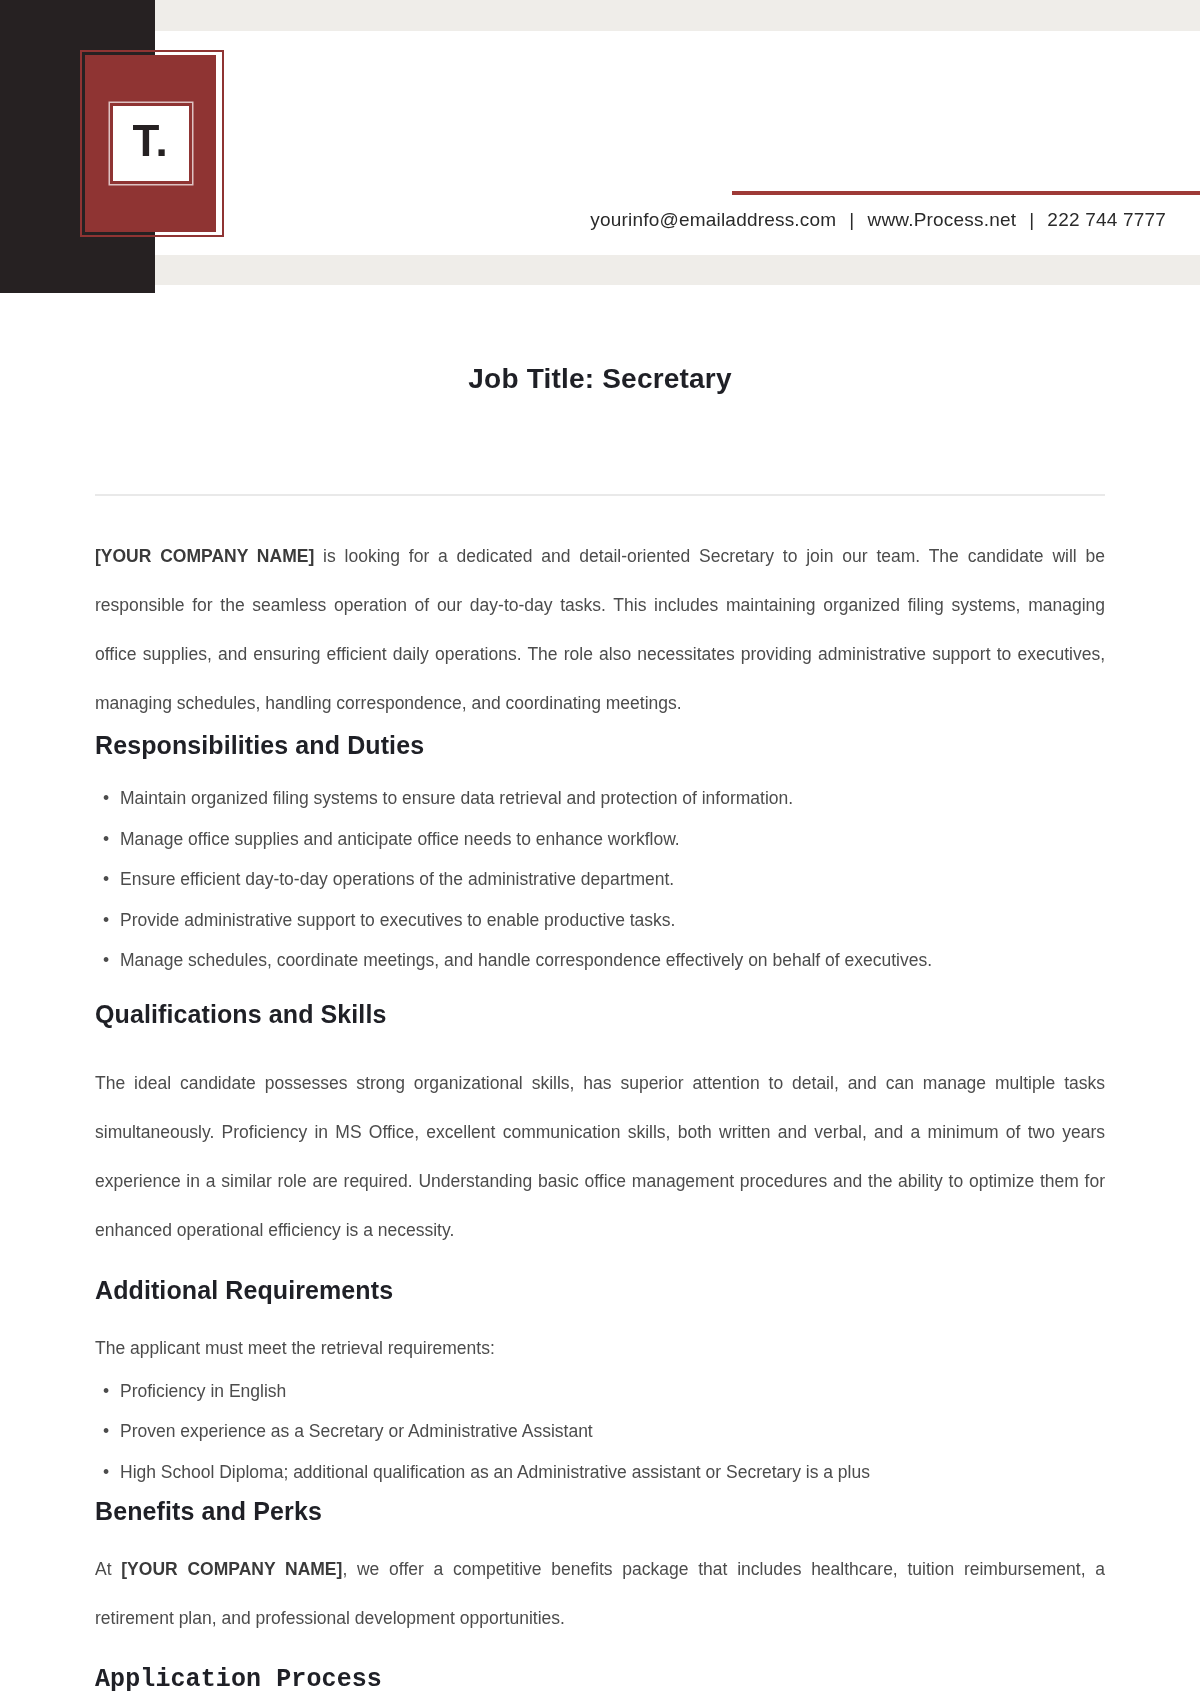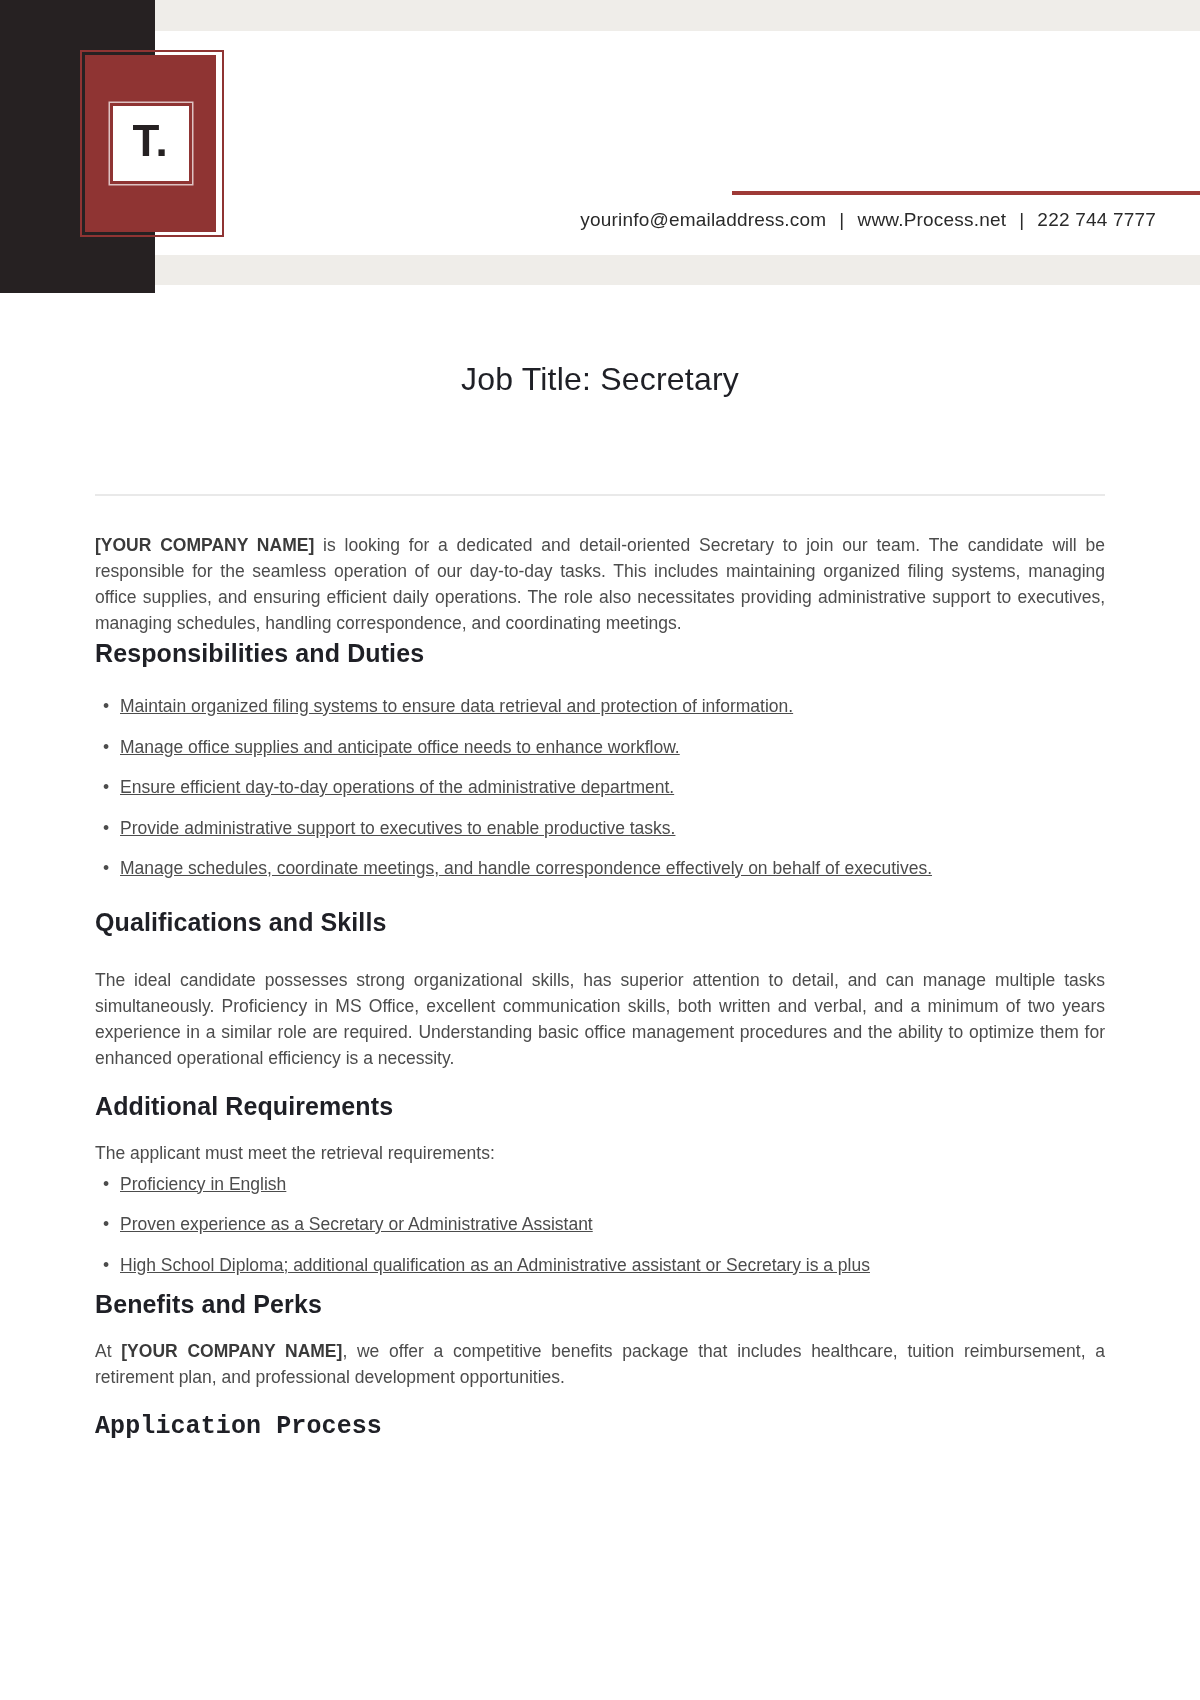--- a/index.html
+++ b/index.html
@@ -19,39 +19,39 @@
     background:var(--accent-red,#8f3433); display:flex; align-items:center; justify-content:center;
   }
   .logo-white {
     width:76px; height:75px; background:#fff;
     box-shadow:0 0 0 3px var(--accent-red,#8f3433), 0 0 0 4.5px rgba(255,255,255,.7);
     display:flex; align-items:center; justify-content:center;
   }
   .logo-t { font-size:44px; font-weight:800; color:var(--dark,#262122); line-height:1; padding-bottom:5px; letter-spacing:1px; }
   .red-line { position:absolute; top:191px; left:732px; right:0; height:4px; background:var(--line-red,#9e3a37); }
   .contact {
-    position:absolute; top:209px; right:44px; display:flex; gap:13px; align-items:baseline;
+    position:absolute; top:209px; right:34px; display:flex; gap:13px; align-items:baseline;
     font-size:19px; color:#2a2a2a; letter-spacing:.2px; white-space:nowrap;
   }
   
   .content { padding:0 95px; color:var(--body-text,#4c4c4c); }
   .doc-title {
-    margin:63px 0 15px; text-align:center; font-size:32px; line-height:46px;
-    font-weight:400; color:var(--heading-text,#1f2026); letter-spacing:.2px;
+    margin:63px 0 15px; text-align:center; font-size:28px; line-height:46px;
+    font-weight:700; color:var(--heading-text,#1f2026); letter-spacing:.2px;
   }
   .divider { height:2px; background:var(--divider,#e9e9e9); margin:92px 0 0; }
-  p { margin:0; font-size:17.5px; line-height:26px; }
+  p { margin:0; font-size:17.5px; line-height:49px; }
   .justify { text-align:justify; }
   .intro { margin-top:36px; }
   .lead { margin-top:17px; }
   b.co { color:#3a3a3a; }
   h2 { margin:0; font-size:25px; line-height:34px; font-weight:700; color:var(--heading-text,#1f2026); letter-spacing:.1px; }
   .h2-sp { margin-top:18px; }
   .h2-last { margin-top:20px;font-family:Liberation Mono, monospace; }
-  ul.bullets { margin:18px 0 0; padding:0; list-style:none;text-decoration:underline; }
+  ul.bullets { margin:18px 0 0; padding:0; list-style:none; }
   ul.bullets.tight { margin-top:0; }
   ul.bullets li { position:relative; padding-left:25px; line-height:36.5px; margin-bottom:4px; font-size:17.5px; }
   ul.bullets li::before { content:"\2022"; position:absolute; left:8px; top:0; }
   .para { margin-top:28px; }
 </style>
 </head>
 <body>
 
 <div class="page">
 

